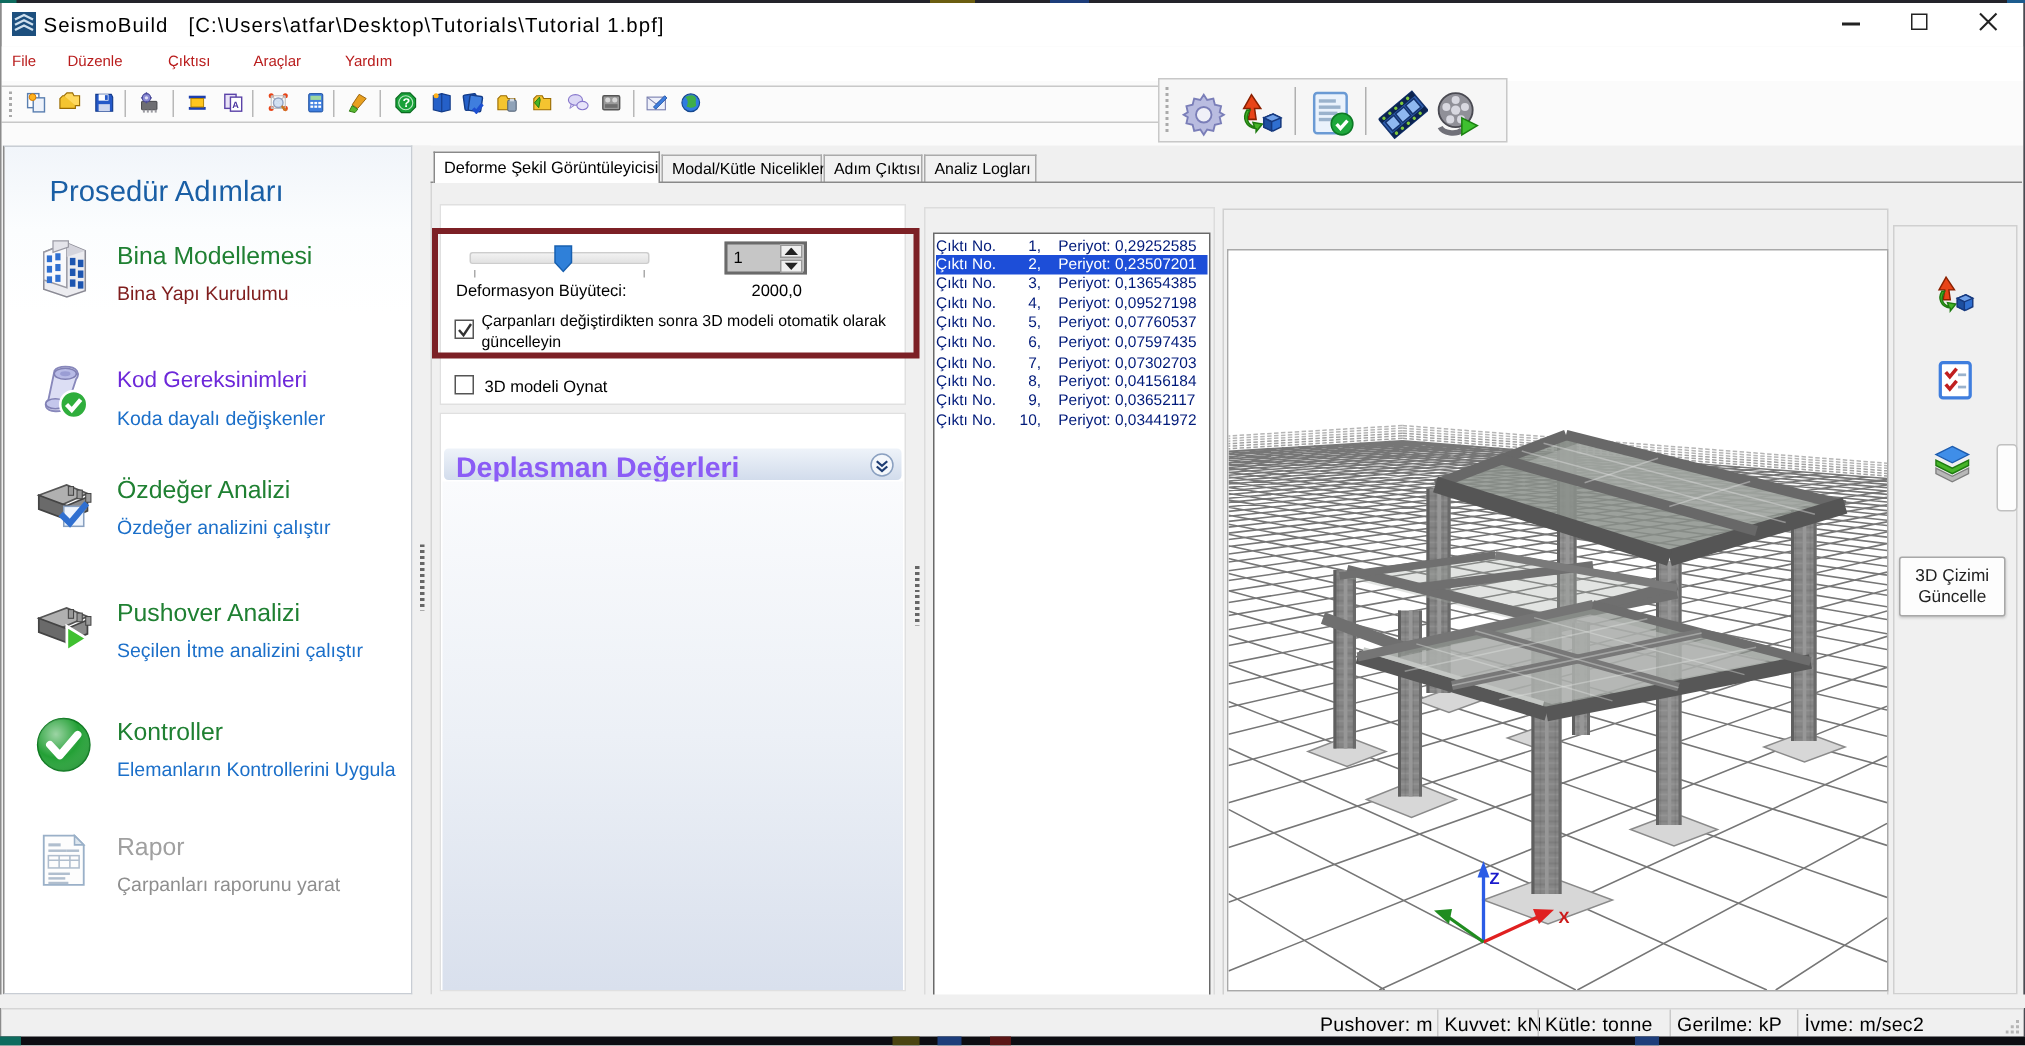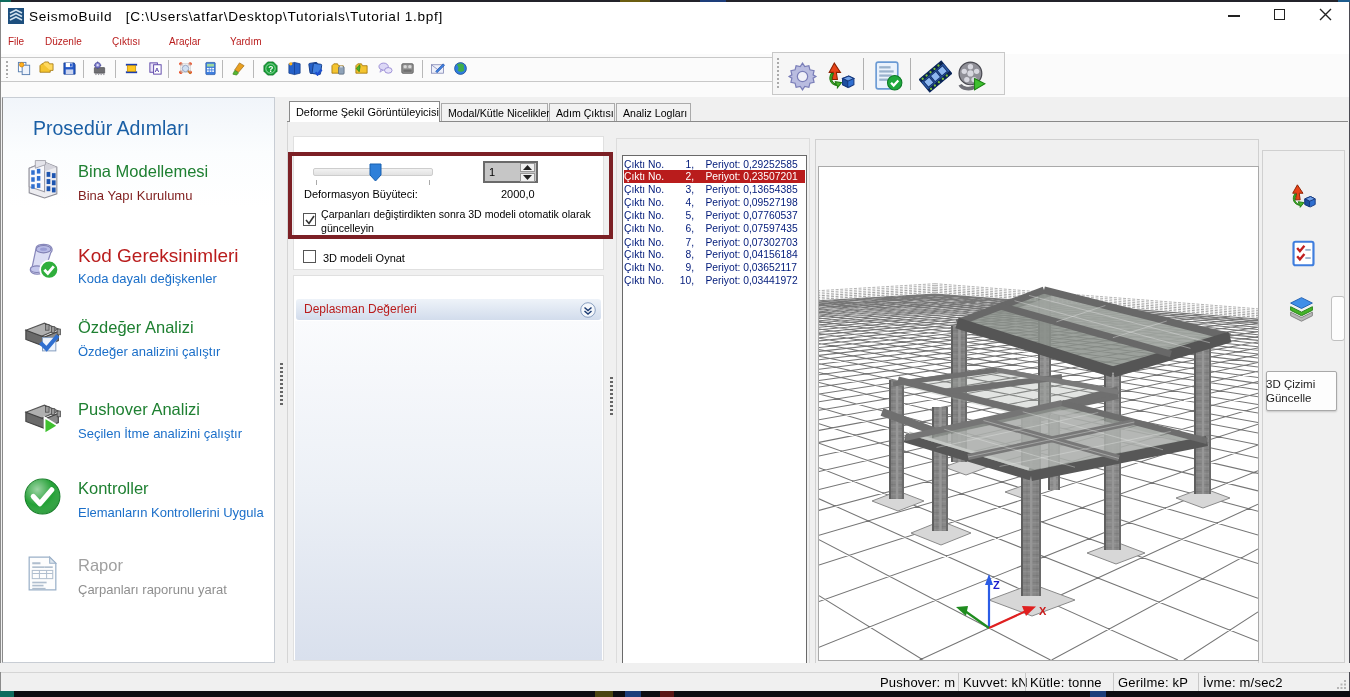--- a/index.html
+++ b/index.html
@@ -258,21 +258,21 @@
 <div class="abs" style="left:78px;top:162px;font-size:16.5px;color:#1f8032">Bina Modellemesi</div>
 <div class="abs" style="left:78px;top:188px;font-size:13px;color:#7f1d1d">Bina Yapı Kurulumu</div>
 <svg style="position:absolute;left:22px;top:242px" width="41" height="41" viewBox="0 0 40 40">
     <path d="M14 5c2-3.5 12-3.5 14.5 0 2 3-0.5 5.5-0.5 5.5L22 29c-3.5 3.5-12 3-13.5-0.5-1.2-2.8 1.5-4.5 1.5-4.5z" fill="#dcdef4" stroke="#8888bb" stroke-width="1.2"></path>
     <ellipse cx="21" cy="7" rx="7.2" ry="3.6" fill="#b8bbe6" stroke="#8080b4"></ellipse>
     <ellipse cx="21" cy="7" rx="3.4" ry="1.6" fill="#9a9dd4"></ellipse>
     <ellipse cx="14.5" cy="26.5" rx="6.2" ry="3.2" fill="#c4c7ec" stroke="#8080b4"></ellipse>
     <circle cx="26.5" cy="27" r="8.8" fill="#2fae3c" stroke="#fff" stroke-width="1.7"></circle>
     <path d="M21.8 27l3.4 3.6 5.8-6.8" stroke="#fff" stroke-width="2.8" fill="none"></path>
   </svg>
-<div class="abs" style="left:78px;top:245px;font-size:19px;color:#b91c1c">Kod Gereksinimleri</div>
+<div class="abs" style="left:78px;top:245px;font-size:15px;color:#6d28d9">Kod Gereksinimleri</div>
 <div class="abs" style="left:78px;top:271px;font-size:13px;color:#1b6fc9">Koda dayalı değişkenler</div>
 <svg style="position:absolute;left:22px;top:315px" width="41" height="41" viewBox="0 0 40 40">
     <g transform="translate(-3,-1) scale(1.13)">
       <path d="M6 14l16-6 12 5-16 7z" fill="#b0b0b0" stroke="#555"></path>
       <path d="M6 14l16 6v8l-16-6z" fill="#6a6a6a" stroke="#444"></path>
       <path d="M22 20l12-5v8l-12 5z" fill="#8a8a8a" stroke="#444"></path>
       <g fill="#999" stroke="#444" stroke-width=".6">
         <rect x="23" y="9" width="3" height="5"></rect>
         <rect x="28" y="11" width="3" height="5"></rect>
         <rect x="33" y="13" width="3" height="5"></rect>
@@ -361,34 +361,34 @@
 <div class="abs t11" style="left:501px;top:188px">2000,0</div>
 <div class="abs" style="left:303px;top:213px;width:13px;height:13px;background:#fff;border:1.5px solid #555"></div>
 <svg class="abs" style="left:304px;top:214px" width="12" height="12">
     <path d="M2 6l3 3.5L10 2" stroke="#333" stroke-width="1.6" fill="none"></path>
   </svg>
 <div class="abs" style="left:321px;top:207px;width:285px;line-height:14px;font-size:10.6px;color:#000">Çarpanları değiştirdikten sonra 3D modeli otomatik olarak güncelleyin</div>
 <div class="abs" style="left:288px;top:152px;width:325px;height:87px;border:4px solid #7c2025;z-index:5"></div>
 <div class="abs" style="left:303px;top:250px;width:13px;height:13px;background:#fff;border:1.5px solid #555"></div>
 <div class="abs t11" style="left:323px;top:252px">3D modeli Oynat</div>
 <div class="abs" style="left:296px;top:299px;width:305px;height:21px;background:linear-gradient(180deg,#eef3f9,#d2dcec);border-radius:3px"></div>
-<div class="abs" style="left:304px;top:302px;font-size:12px;font-weight:normal;color:#b91c1c">Deplasman Değerleri</div>
+<div class="abs" style="left:304px;top:302px;font-size:19px;font-weight:bold;color:#8b5cf6">Deplasman Değerleri</div>
 <svg class="abs" style="left:580px;top:302px" width="16" height="16">
     <circle cx="8" cy="8" r="7.3" fill="#f4f7fb" stroke="#8aa0c0"></circle>
     <g stroke="#1e3d73" stroke-width="1.5" fill="none">
       <path d="M4.5 5.5L8 8.5l3.5-3"></path>
       <path d="M4.5 9L8 12l3.5-3"></path>
     </g>
   </svg>
 <div class="abs" style="left:295px;top:321px;width:307px;height:339px;background:linear-gradient(180deg,#fafbfd 0,#ecf0f6 50%,#d9e0ed 100%)"></div>
 <div class="abs" style="left:610px;top:377px;width:3px;height:40px;background:repeating-linear-gradient(180deg,#666 0 2px,transparent 2px 4px)"></div>
 <div class="abs" style="left:616px;top:138px;width:194px;height:532px;background:#f0f0f0;border:1px solid #dcdcdc"></div>
 <div class="abs" style="left:622px;top:155px;width:185px;height:513px;background:#fff;border:1px solid #696969"></div>
 <div class="abs" style="left:624px;top:157.5px;width:181px;height:12.9px;color:#001a7a;font-size:10.3px;white-space:pre;padding-top:1px">Çıktı No.<span style="display:inline-block;width:30px;text-align:right">1,</span>&nbsp;&nbsp;&nbsp;&nbsp;Periyot: 0,29252585</div>
-<div class="abs" style="left:624px;top:170.4px;width:181px;height:12.9px; background:#b91c1c;color:#fff;font-size:10.3px;white-space:pre;padding-top:1px">Çıktı No.<span style="display:inline-block;width:30px;text-align:right">2,</span>&nbsp;&nbsp;&nbsp;&nbsp;Periyot: 0,23507201</div>
+<div class="abs" style="left:624px;top:170.4px;width:181px;height:12.9px; background:#1d4ed8;color:#fff;font-size:10.3px;white-space:pre;padding-top:1px">Çıktı No.<span style="display:inline-block;width:30px;text-align:right">2,</span>&nbsp;&nbsp;&nbsp;&nbsp;Periyot: 0,23507201</div>
 <div class="abs" style="left:624px;top:183.3px;width:181px;height:12.9px;color:#001a7a;font-size:10.3px;white-space:pre;padding-top:1px">Çıktı No.<span style="display:inline-block;width:30px;text-align:right">3,</span>&nbsp;&nbsp;&nbsp;&nbsp;Periyot: 0,13654385</div>
 <div class="abs" style="left:624px;top:196.2px;width:181px;height:12.9px;color:#001a7a;font-size:10.3px;white-space:pre;padding-top:1px">Çıktı No.<span style="display:inline-block;width:30px;text-align:right">4,</span>&nbsp;&nbsp;&nbsp;&nbsp;Periyot: 0,09527198</div>
 <div class="abs" style="left:624px;top:209.1px;width:181px;height:12.9px;color:#001a7a;font-size:10.3px;white-space:pre;padding-top:1px">Çıktı No.<span style="display:inline-block;width:30px;text-align:right">5,</span>&nbsp;&nbsp;&nbsp;&nbsp;Periyot: 0,07760537</div>
 <div class="abs" style="left:624px;top:222.0px;width:146px;height:12.9px;color:#001a7a;font-size:10.3px;white-space:pre;padding-top:1px">Çıktı No.<span style="display:inline-block;width:30px;text-align:right">6,</span>&nbsp;&nbsp;&nbsp;&nbsp;Periyot: 0,07597435</div>
 <div class="abs" style="left:624px;top:236px;width:212px;height:12.9px;color:#001a7a;font-size:10.3px;white-space:pre;padding-top:1px">Çıktı No.<span style="display:inline-block;width:30px;text-align:right">7,</span>&nbsp;&nbsp;&nbsp;&nbsp;Periyot: 0,07302703</div>
 <div class="abs" style="left:624px;top:247.8px;width:181px;height:12.9px;color:#001a7a;font-size:10.3px;white-space:pre;padding-top:1px">Çıktı No.<span style="display:inline-block;width:30px;text-align:right">8,</span>&nbsp;&nbsp;&nbsp;&nbsp;Periyot: 0,04156184</div>
 <div class="abs" style="left:624px;top:260.7px;width:181px;height:12.9px;color:#001a7a;font-size:10.3px;white-space:pre;padding-top:1px">Çıktı No.<span style="display:inline-block;width:30px;text-align:right">9,</span>&nbsp;&nbsp;&nbsp;&nbsp;Periyot: 0,03652117</div>
 <div class="abs" style="left:624px;top:273.6px;width:181px;height:12.9px;color:#001a7a;font-size:10.3px;white-space:pre;padding-top:1px">Çıktı No.<span style="display:inline-block;width:30px;text-align:right">10,</span>&nbsp;&nbsp;&nbsp;&nbsp;Periyot: 0,03441972</div>
 <div class="abs" style="left:815px;top:139px;width:444px;height:527px;background:#f0f0f0;border:1px solid #d0d0d0"></div>
 <div class="abs" style="left:818px;top:166px;width:441px;height:495px;border:1px solid #a9a9a9;background:#fff"></div>
@@ -529,21 +529,21 @@
       <rect x="18" y="11" width="6" height="2"></rect>
       <rect x="18" y="20" width="6" height="2"></rect>
     </g>
   </svg>
 <svg style="position:absolute;left:1287px;top:294px" width="29" height="29" viewBox="0 0 32 32">
     <path d="M16 4l12 6-12 6L4 10z" fill="#3f8ee8" stroke="#1d5cae"></path>
     <path d="M4 14l12 6 12-6v4l-12 6L4 18z" fill="#46b428" stroke="#1e7a10"></path>
     <path d="M4 20l12 6 12-6v4l-12 6L4 24z" fill="#b8b8b8" stroke="#808080"></path>
   </svg>
 <div class="abs" style="left:1266px;top:371px;width:71px;height:40px;background:#fdfdfd;border:1px solid #a8a8a8;border-radius:2px;box-shadow:0 1px 2px rgba(0,0,0,.18)"></div>
-<div class="abs" style="left:1266px;top:377px;width:71px;font-size:11.5px;color:#222;line-height:14px">3D Çizimi<br>Güncelle</div>
+<div class="abs" style="left:1266px;top:377px;width:71px;text-align:center;font-size:11.5px;color:#222;line-height:14px">3D Çizimi<br>Güncelle</div>
 <div class="abs" style="left:1331px;top:296px;width:14px;height:45px;background:#fdfdfd;border:1px solid #c0c0c0;border-radius:3px"></div>
 <div class="abs" style="left:1349px;top:2px;width:1px;height:689px;background:#4a4a52"></div>
 <div class="abs" style="left:0;top:663px;width:1350px;height:9px;background:#f0f0f0"></div>
 <div class="abs" style="left:1px;top:672px;width:1348px;height:19px;background:#f0f0f0;border-top:1px solid #d5d5d5"></div>
 <div class="abs" style="left:880px;top:675px;font-size:13px;letter-spacing:0.2px;color:#000">Pushover: m</div>
 <div class="abs" style="left:963px;top:675px;font-size:13px;letter-spacing:0.2px;color:#000">Kuvvet: kN</div>
 <div class="abs" style="left:1030px;top:675px;font-size:13px;letter-spacing:0.2px;color:#000">Kütle: tonne</div>
 <div class="abs" style="left:1118px;top:675px;font-size:13px;letter-spacing:0.2px;color:#000">Gerilme: kP</div>
 <div class="abs" style="left:1203px;top:675px;font-size:13px;letter-spacing:0.2px;color:#000">İvme: m/sec2</div>
 <div class="abs" style="left:958px;top:673px;width:1px;height:18px;background:#c9c9c9"></div>

